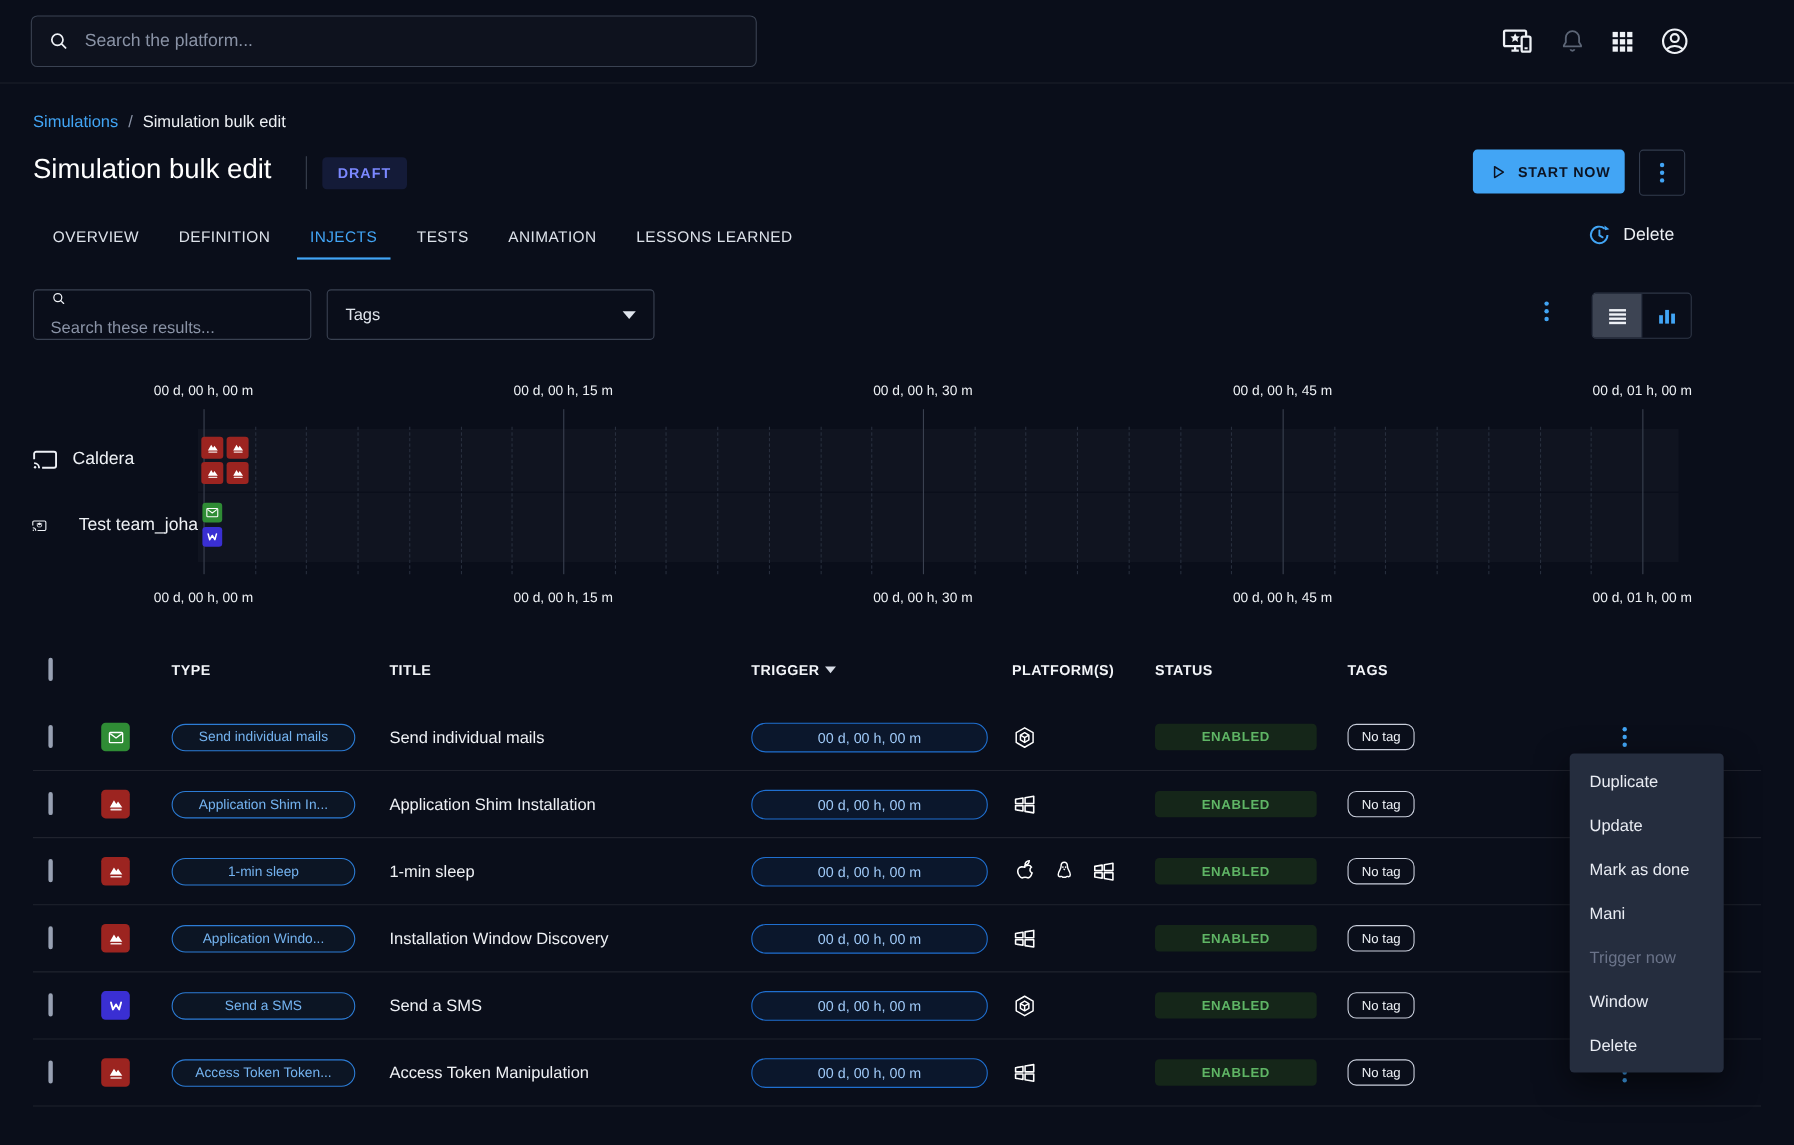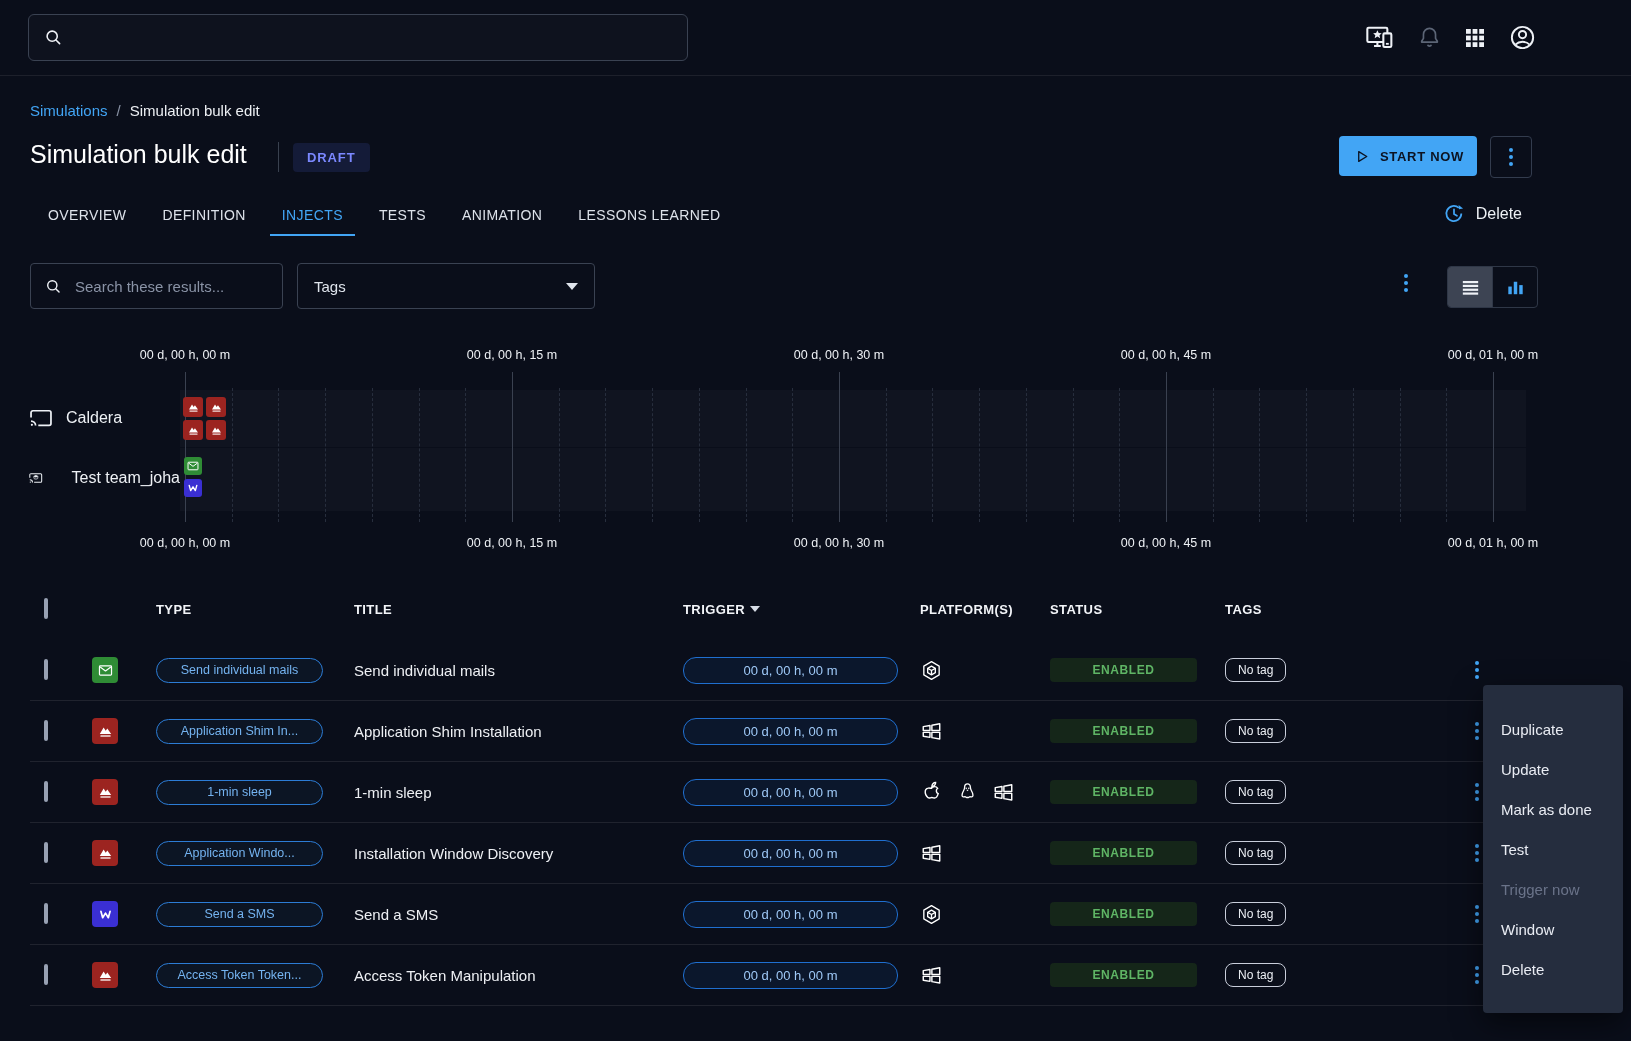--- a/index.html
+++ b/index.html
@@ -38,21 +38,21 @@
   
   .tabs{position:absolute;left:36px;top:196px;display:flex;gap:12px;height:40px;}
   .tab{padding:0 12px;display:flex;align-items:center;font-size:14px;font-weight:500;letter-spacing:.4px;
        color:#dde2ea;border-bottom:2px solid transparent;cursor:pointer;white-space:nowrap;}
   .tab.active{color:#42a5f5;border-bottom-color:#42a5f5;}
   .update-mode{position:absolute;right:109px;top:203px;display:flex;align-items:center;gap:11px;font-size:16px;
                color:#eef1f5;cursor:pointer;}
 
   
   .result-search{position:absolute;left:30px;top:263px;width:253px;height:46px;border:1px solid #3a4252;
-                 border-radius:4px;display:flex;align-items:center;gap:10px;padding:0 13px;box-sizing:border-box;}
+                 border-radius:4px;display:flex;align-items:flex-start;gap:10px;padding:0 13px;box-sizing:border-box;flex-direction:column;}
   .result-search input{background:transparent;border:0;outline:0;color:#e9ecf2;font-size:15px;flex:1;min-width:0;font-family:inherit;}
   .tags-select{position:absolute;left:297px;top:263px;width:298px;height:46px;border:1px solid #3a4252;border-radius:4px;
                display:flex;align-items:center;justify-content:space-between;padding:0 16px;box-sizing:border-box;
                font-size:15px;color:#dfe4ec;cursor:pointer;}
   .caret{width:0;height:0;border-left:6px solid transparent;border-right:6px solid transparent;border-top:7px solid #dfe4ec;}
   .filters-kebab{position:absolute;left:1404px;top:274px;cursor:pointer;}
   .view-toggle{position:absolute;left:1447px;top:266px;height:40px;display:flex;border:1px solid #2f3747;
                border-radius:4px;overflow:hidden;}
   .view-btn{width:44px;display:flex;align-items:center;justify-content:center;cursor:pointer;}
   .view-btn.active{background:#3d4453;}
@@ -91,21 +91,21 @@
                 background:rgba(33,110,210,.10);color:#9fc9f7;font-size:13px;display:flex;align-items:center;
                 justify-content:center;box-sizing:border-box;}
   .platforms{padding-left:8px;display:flex;gap:13px;align-items:center;color:#fff;}
   .status-chip{margin-left:8px;width:147px;height:24px;border-radius:4px;background:#152619;color:#5fb565;
                font-size:12px;font-weight:700;letter-spacing:.6px;display:flex;align-items:center;justify-content:center;}
   .tag-chip{margin-left:8px;height:22px;padding:0 12px;border:1px solid #c9cedb;border-radius:8px;color:#eceff4;
             font-size:12px;display:inline-flex;align-items:center;justify-content:center;width:max-content;}
   .row-kebab{margin-left:55px;cursor:pointer;}
 
   
-  .context-menu{position:absolute;left:1483px;top:685px;width:140px;padding:24px 0;background:#252d3e;border-radius:4px;
+  .context-menu{position:absolute;left:1427px;top:685px;width:140px;padding:5px 0;background:#252d3e;border-radius:4px;
                 box-shadow:0 10px 30px rgba(0,0,0,.55);z-index:10;}
   .menu-item{height:40px;display:flex;align-items:center;padding-left:18px;font-size:15px;color:#e9ecf3;cursor:pointer;}
   .menu-item.disabled{color:#6a7389;cursor:default;}
 </style>
 </head>
 <body>
 
 <svg width="0" height="0" style="position:absolute">
   <defs>
     <symbol id="sym-search" viewBox="0 0 24 24">
@@ -217,20 +217,21 @@
   </defs>
 </svg>
 
 <div class="page">
 
   <div class="topbar">
     <div class="global-search">
       <svg width="21" height="21" class="tb-ic">
           <use href="#sym-search"></use>
         </svg>
+      <input type="text" placeholder="Search the platform..." style="">
     </div>
     <div class="topbar-icons">
       <svg width="31" height="31" class="tb-ic">
           <use href="#sym-devices-star"></use>
         </svg>
       <svg width="25" height="25" class="tb-ic dim">
           <use href="#sym-bell"></use>
         </svg>
       <svg width="24" height="24" class="tb-ic">
           <use href="#sym-grid"></use>
@@ -638,19 +639,19 @@
             <i></i>
           </span>
         </div>
     </div>
   </div>
 
   <div class="context-menu">
     <div class="menu-item">Duplicate</div>
     <div class="menu-item">Update</div>
     <div class="menu-item">Mark as done</div>
-    <div class="menu-item">Test</div>
+    <div class="menu-item">Mani</div>
     <div class="menu-item disabled">Trigger now</div>
     <div class="menu-item">Window</div>
     <div class="menu-item">Delete</div>
   </div>
 
 </div>
 
 </body></html>

